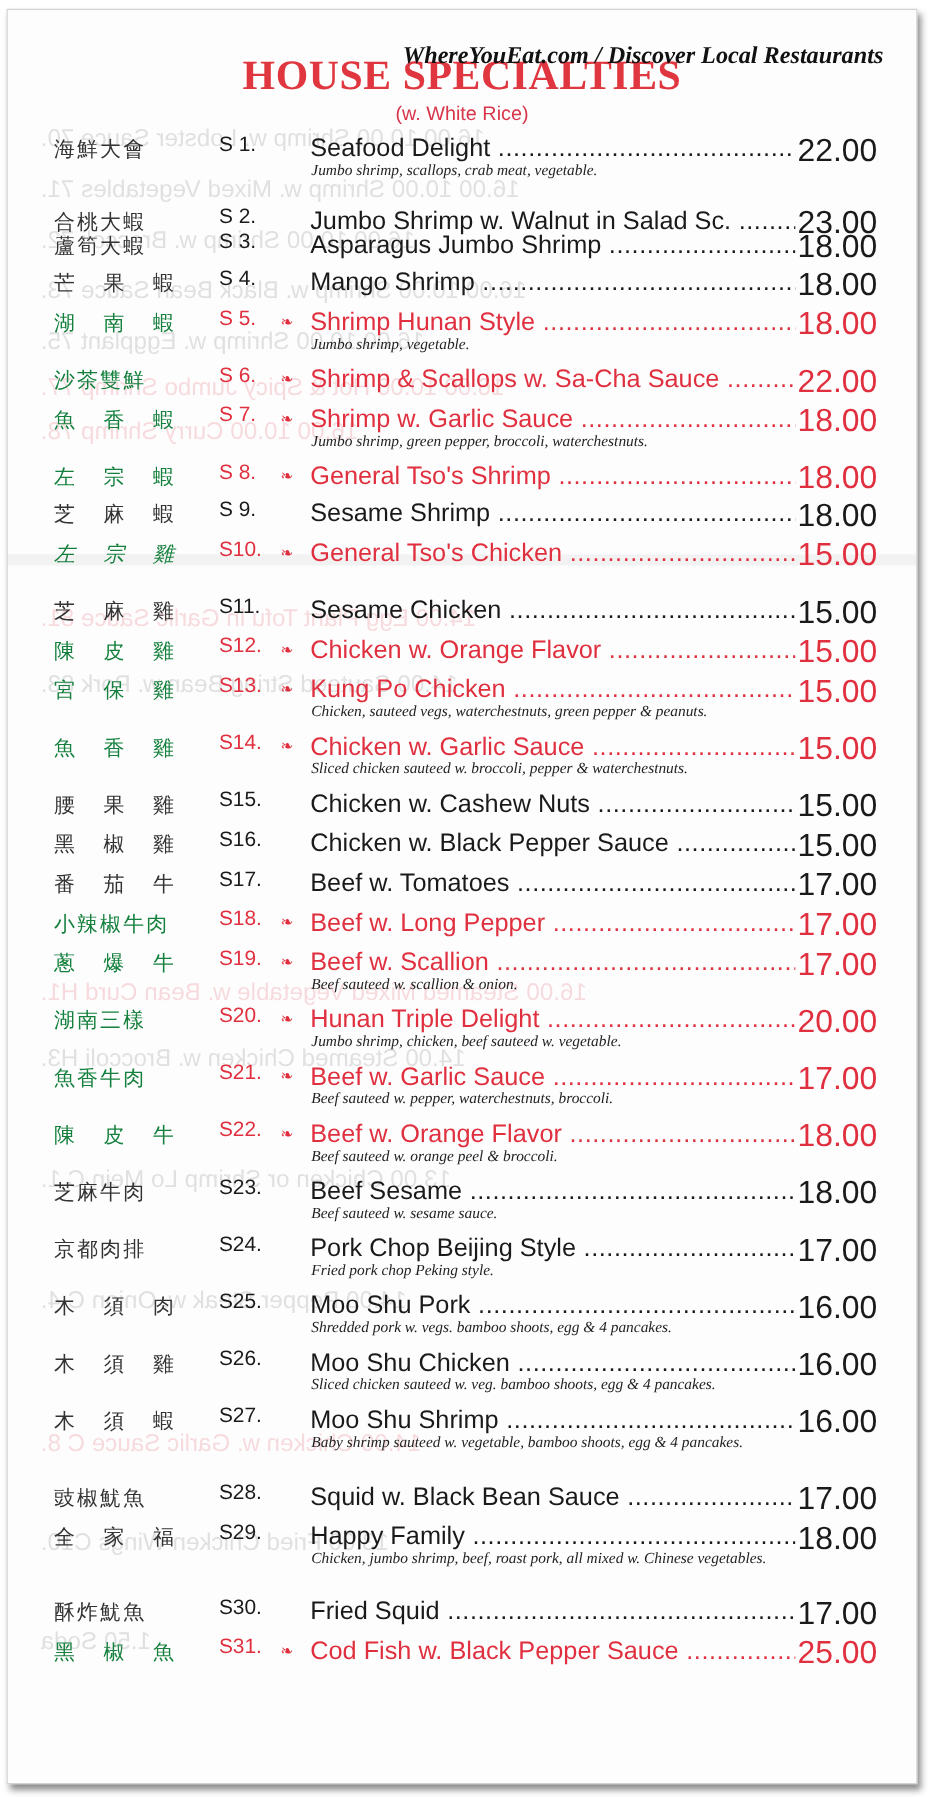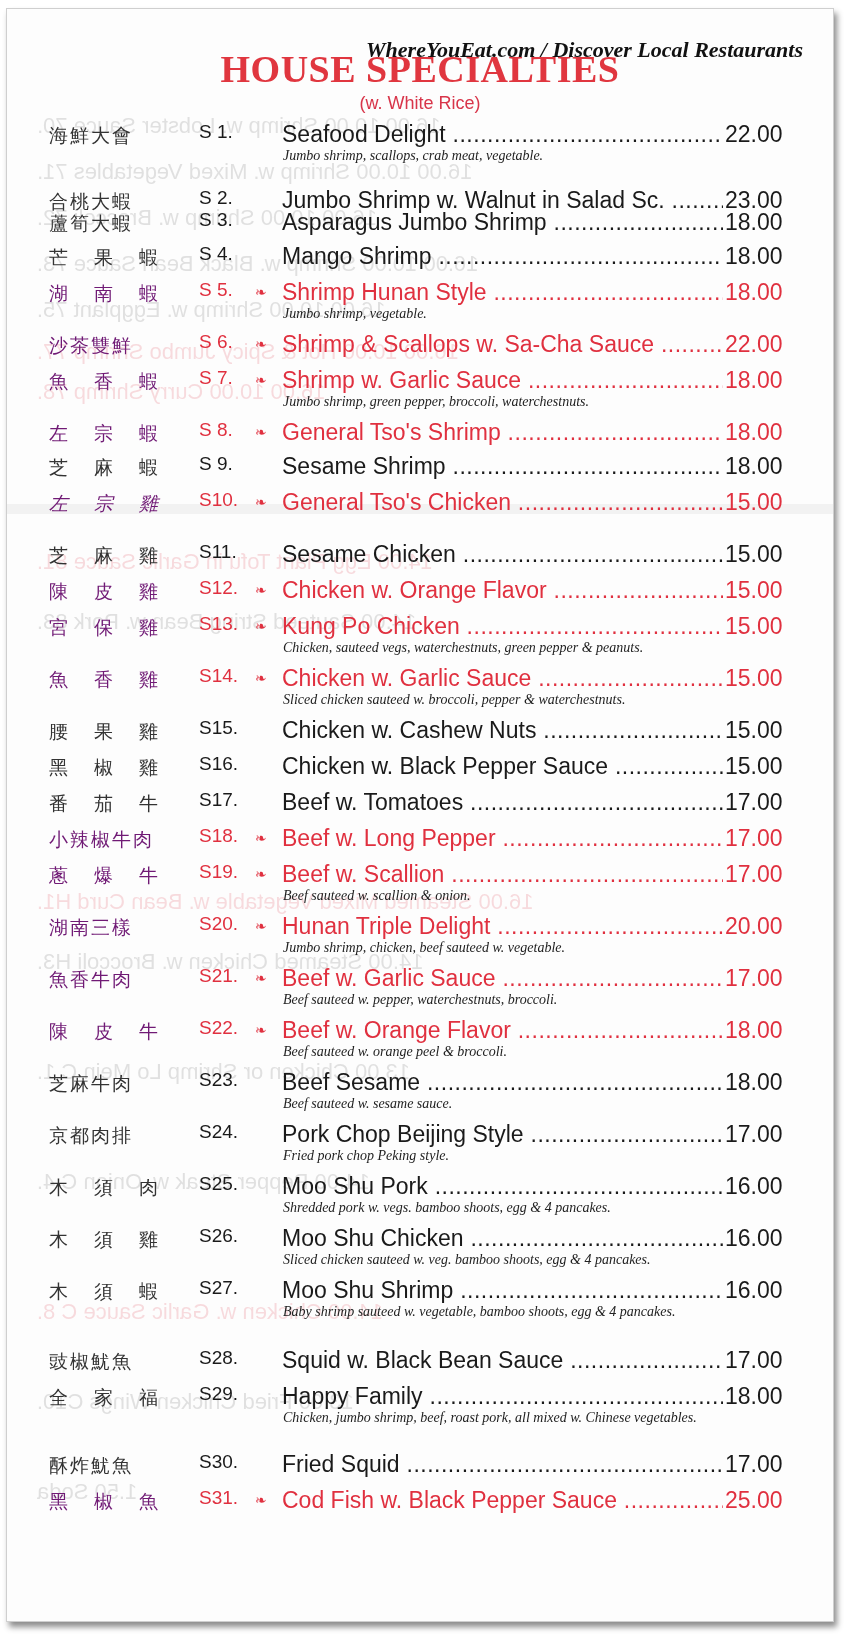--- a/index.html
+++ b/index.html
@@ -20,27 +20,27 @@
   .menu { position:absolute; top:110px; left:0; width:100%; z-index:2; }
   .item { position:absolute; left:0; width:100%; }
   .row { position:relative; height:34px; }
   .cn { position:absolute; left:42px; top:4px; width:130px; font-family:"DejaVu Serif", serif; font-size:19px;
         letter-spacing:14px; white-space:nowrap; }
   .cn.tight { letter-spacing:2px; }
   .code { position:absolute; left:192px; top:2px; font-size:19px; white-space:nowrap; }
   .pep { position:absolute; left:248px; top:7px; font-size:14px; }
   .name { position:absolute; left:275px; top:2px; width:441px; font-size:23px; white-space:nowrap; overflow:hidden; }
   .name::after { content:" ........................................................................................................................"; letter-spacing:0.5px; }
-  .price { position:absolute; left:718px; top:2px; width:70px; font-size:23px; }
+  .price { position:absolute; left:718px; top:2px; width:70px; text-align:right; font-size:29px; }
   .desc { position:absolute; left:276px; top:28px; width:440px; font-family:"Liberation Serif", serif; font-style:italic;
           font-size:14px; line-height:17px; color:#222; }
   .black { color:#1a1a1a; }
   .red { color:#e0303f; }
   .black .cn { color:#333; }
-  .red .cn { color:#701a75; }
+  .red .cn { color:#15803d; }
 </style>
 </head>
 <body>
 
 <div class="page">
   <div class="ghost">
     <div class="band" style="top:495px"></div>
     <span style="left:30px;top:104px">16.00 10.00 Shrimp w. Lobster Sauce 70.</span>
     <span style="left:30px;top:150px">16.00 10.00 Shrimp w. Mixed Vegetables 71.</span>
     <span style="left:30px;top:196px">16.00 10.00 Shrimp w. Broccoli 72.</span>

